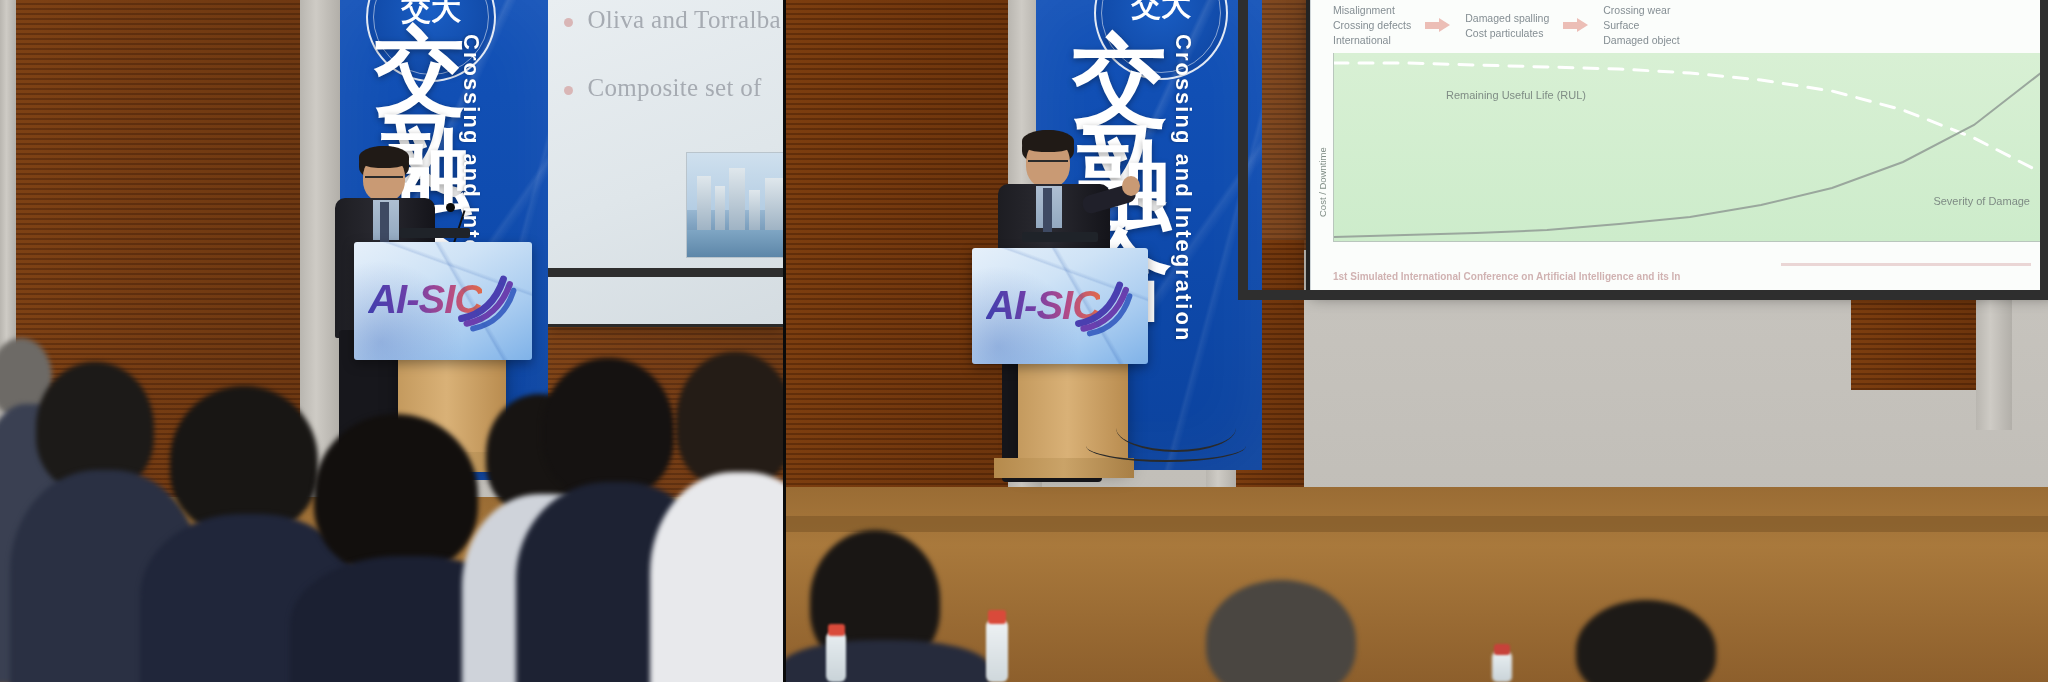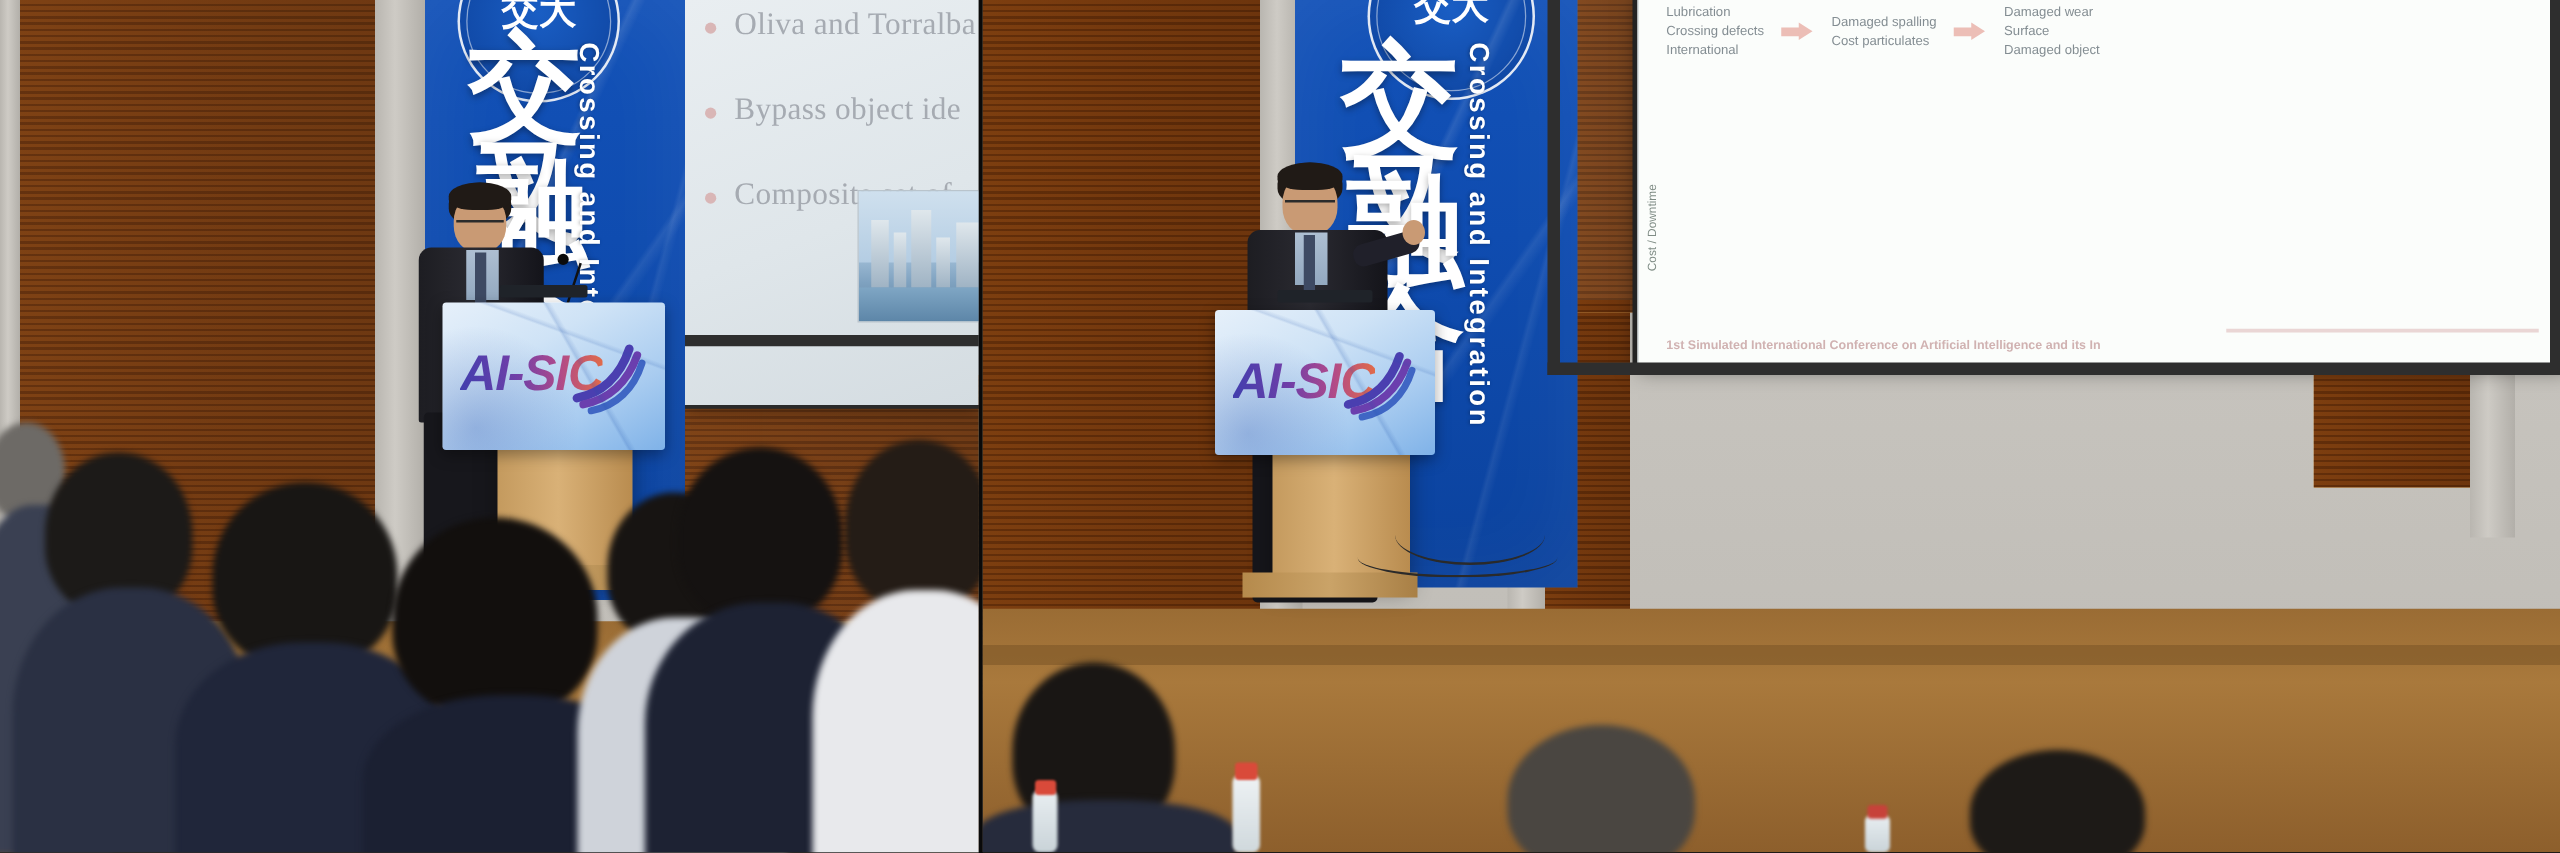--- a/index.html
+++ b/index.html
@@ -149,24 +149,20 @@
 
     <div class="screen-frame" style="left:540px;top:0;width:8px;height:272px;"></div>
     <div class="screen" style="left:548px;top:0;width:235px;height:324px;">
       <div class="slide-bullets">
         <div class="bl">
           <span class="dot"></span>
           <span>Oliva and Torralba</span>
         </div>
         <div class="bl">
           <span class="dot"></span>
-          <span>Bypass object ide</span>
-        </div>
-        <div class="bl">
-          <span class="dot"></span>
           <span>Composite set of</span>
         </div>
       </div>
       <div class="slide-photo" style="left:138px;top:152px;width:120px;height:104px;">
         <div class="sp-sky"></div>
         <div class="sp-b" style="left:10px;width:14px;height:52%;"></div>
         <div class="sp-b" style="left:28px;width:10px;height:42%;"></div>
         <div class="sp-b" style="left:42px;width:16px;height:60%;"></div>
         <div class="sp-b" style="left:62px;width:11px;height:38%;"></div>
         <div class="sp-b" style="left:78px;width:18px;height:50%;"></div>
@@ -257,39 +253,47 @@
       <div class="cn" style="left:40px;top:142px;font-size:96px;">融合</div>
       <div class="vtext" style="left:134px;top:34px;height:350px;font-size:22px;">Crossing and Integration</div>
     </div>
 
     <div class="screen-frame" style="left:452px;top:0;width:10px;height:300px;"></div>
 
     <div class="chart-slide" style="left:524px;top:-6px;width:744px;height:296px;">
 
       <div class="flowrow" style="left:22px;top:8px;">
         <div class="flowcol">
-          <div>Lubrication</div>
+          <div>Misalignment</div>
           <div>Crossing defects</div>
           <div>International</div>
         </div>
         <div class="arrowg"></div>
         <div class="flowcol">
           <div>Damaged spalling</div>
           <div>Cost particulates</div>
         </div>
         <div class="arrowg"></div>
         <div class="flowcol">
-          <div>Damaged wear</div>
+          <div>Crossing wear</div>
           <div>Surface</div>
           <div>Damaged object</div>
         </div>
       </div>
 
       <div class="ylab" style="left:6px;top:72px;height:150px;">Cost / Downtime</div>
 
+      <div class="plot" style="left:22px;top:58px;width:712px;height:188px;">
+        <svg width="712" height="188" viewBox="0 0 712 188" preserveAspectRatio="none" style="position:absolute;left:0;top:0;">
+          <path d="M0 10 L71 10 L142 12 L213 14 L285 16 L356 20 L427 27 L498 38 L569 57 L640 85 L712 122" stroke="#ffffff" stroke-width="3" fill="none" stroke-dasharray="14 11" stroke-linecap="round"></path>
+          <path d="M0 184 L71 182 L142 180 L213 177 L285 171 L356 164 L427 152 L498 135 L569 109 L640 72 L712 16" stroke="#9aa79d" stroke-width="2" fill="none" stroke-linecap="round"></path>
+        </svg>
+        <div class="rul-label" style="left:112px;top:36px;">Remaining Useful Life (RUL)</div>
+        <div class="sev-label" style="right:16px;bottom:34px;">Severity of Damage</div>
+      </div>
 
       <div class="footer-rule" style="left:470px;top:268px;width:250px;"></div>
       <div class="footer-bar" style="left:22px;top:276px;">1st Simulated International Conference on Artificial Intelligence and its In</div>
     </div>
     <div class="screen-frame" style="left:452px;top:290px;width:820px;height:10px;"></div>
     <div class="pillar" style="left:1254px;top:0;width:10px;height:300px;background:#2e2e2e;"></div>
 
     <div class="fig" style="left:210px;top:128px;width:160px;height:350px;">
       <div class="hair" style="left:26px;top:2px;width:52px;height:34px;"></div>
       <div class="head" style="left:30px;top:10px;width:44px;height:50px;"></div>

